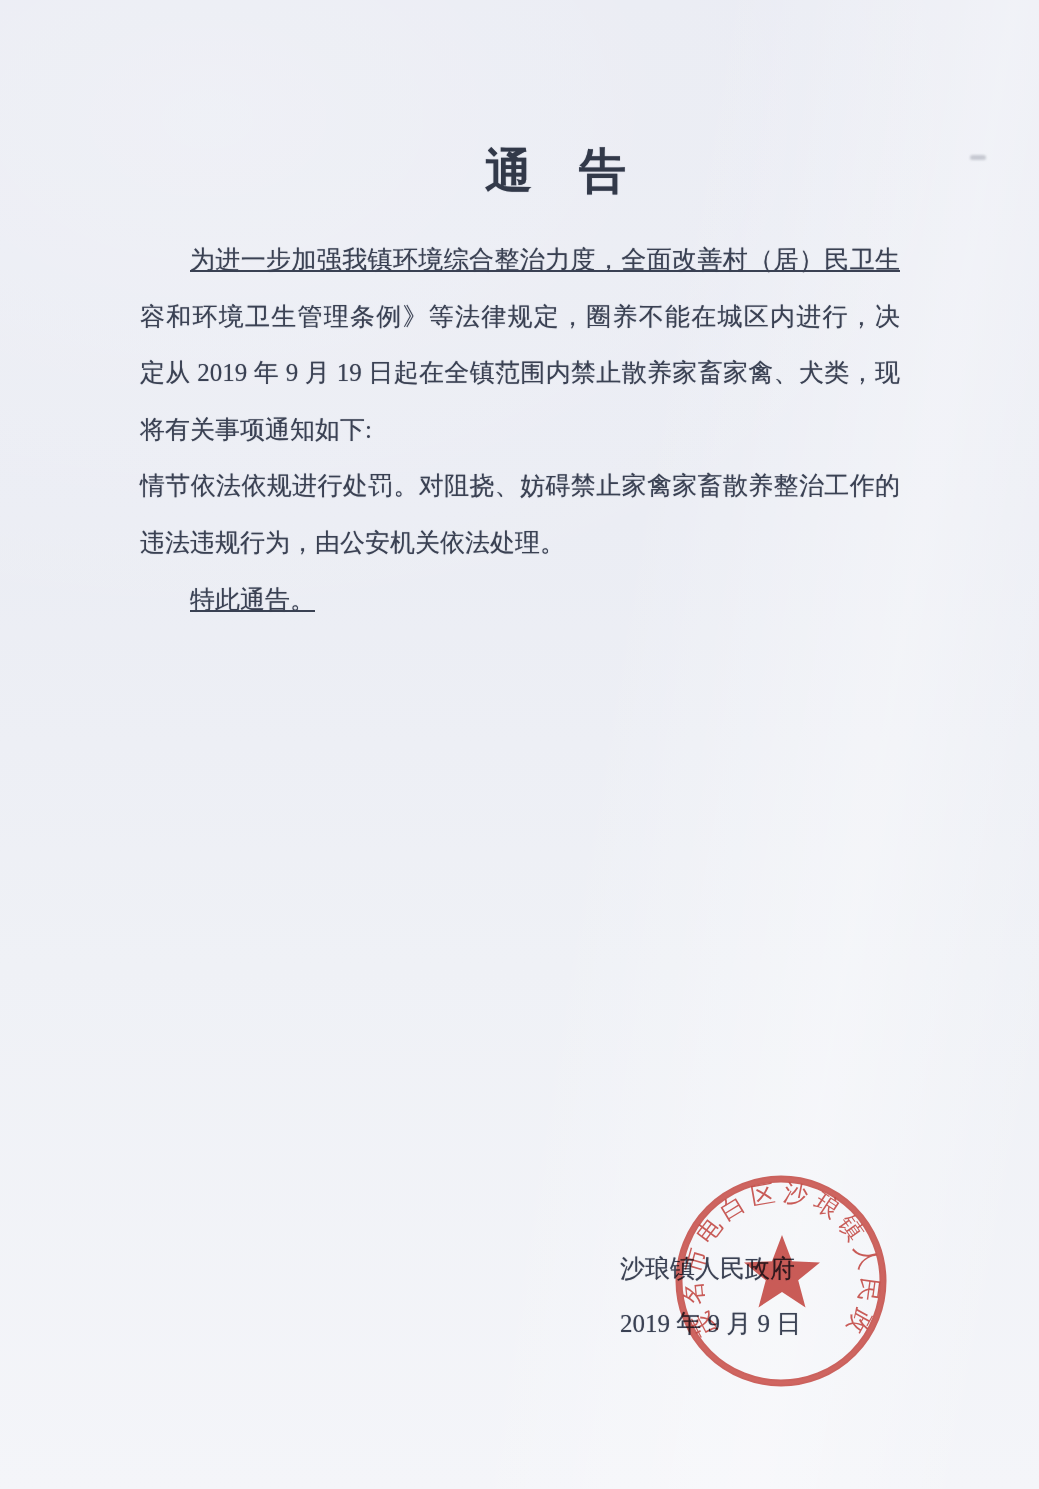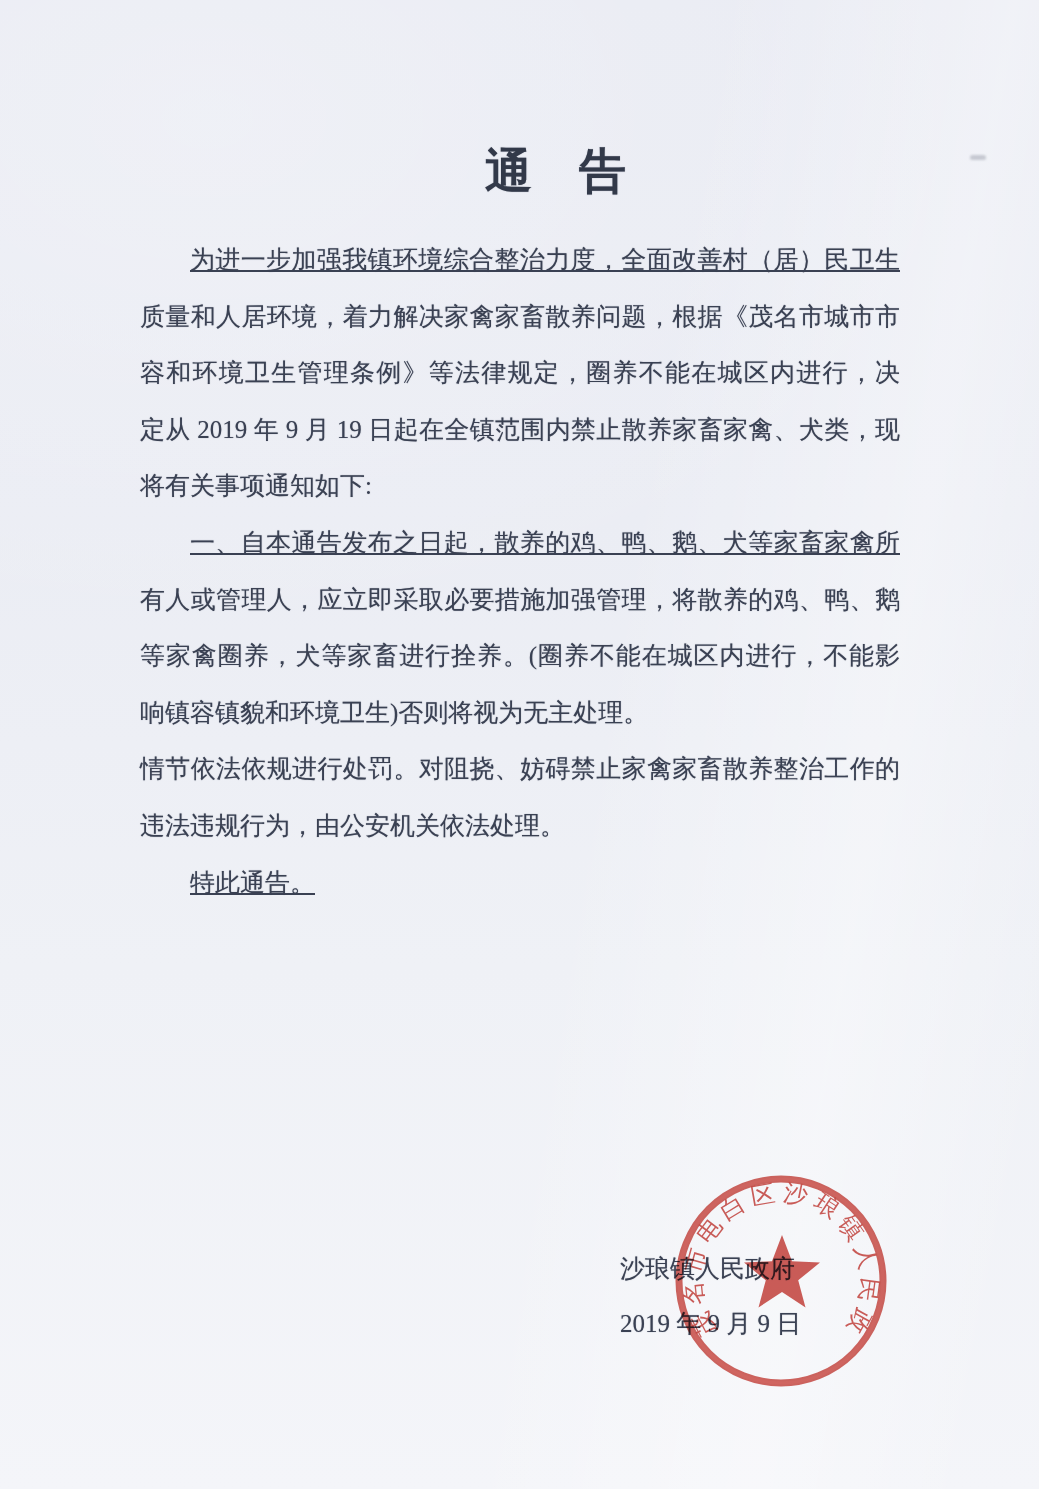--- a/index.html
+++ b/index.html
@@ -66,30 +66,23 @@
 
 <div class="page">
   <div class="sheen"></div>
   <div class="speck"></div>
 
   <h1 class="title">通　告</h1>
 
   <div class="docbody" id="docbody">
       <div class="para">
         <div class="line first">为进一步加强我镇环境综合整治力度，全面改善村（居）民卫生</div>
-        <div class="line">质量和人居环境，着力解决家禽家畜散养问题，根据《茂名市城市市</div>
         <div class="line">容和环境卫生管理条例》等法律规定，圈养不能在城区内进行，决</div>
         <div class="line">定从 2019 年 9 月 19 日起在全镇范围内禁止散养家畜家禽、犬类，现</div>
         <div class="line last">将有关事项通知如下:</div>
-      </div>
-      <div class="para">
-        <div class="line first">一、自本通告发布之日起，散养的鸡、鸭、鹅、犬等家畜家禽所</div>
-        <div class="line">有人或管理人，应立即采取必要措施加强管理，将散养的鸡、鸭、鹅</div>
-        <div class="line">等家禽圈养，犬等家畜进行拴养。(圈养不能在城区内进行，不能影</div>
-        <div class="line last">响镇容镇貌和环境卫生)否则将视为无主处理。</div>
       </div>
       <div class="para">
         <div class="line">情节依法依规进行处罚。对阻挠、妨碍禁止家禽家畜散养整治工作的</div>
         <div class="line last">违法违规行为，由公安机关依法处理。</div>
       </div>
       <div class="para">
         <div class="line first last">特此通告。</div>
       </div>
     </div>
 

